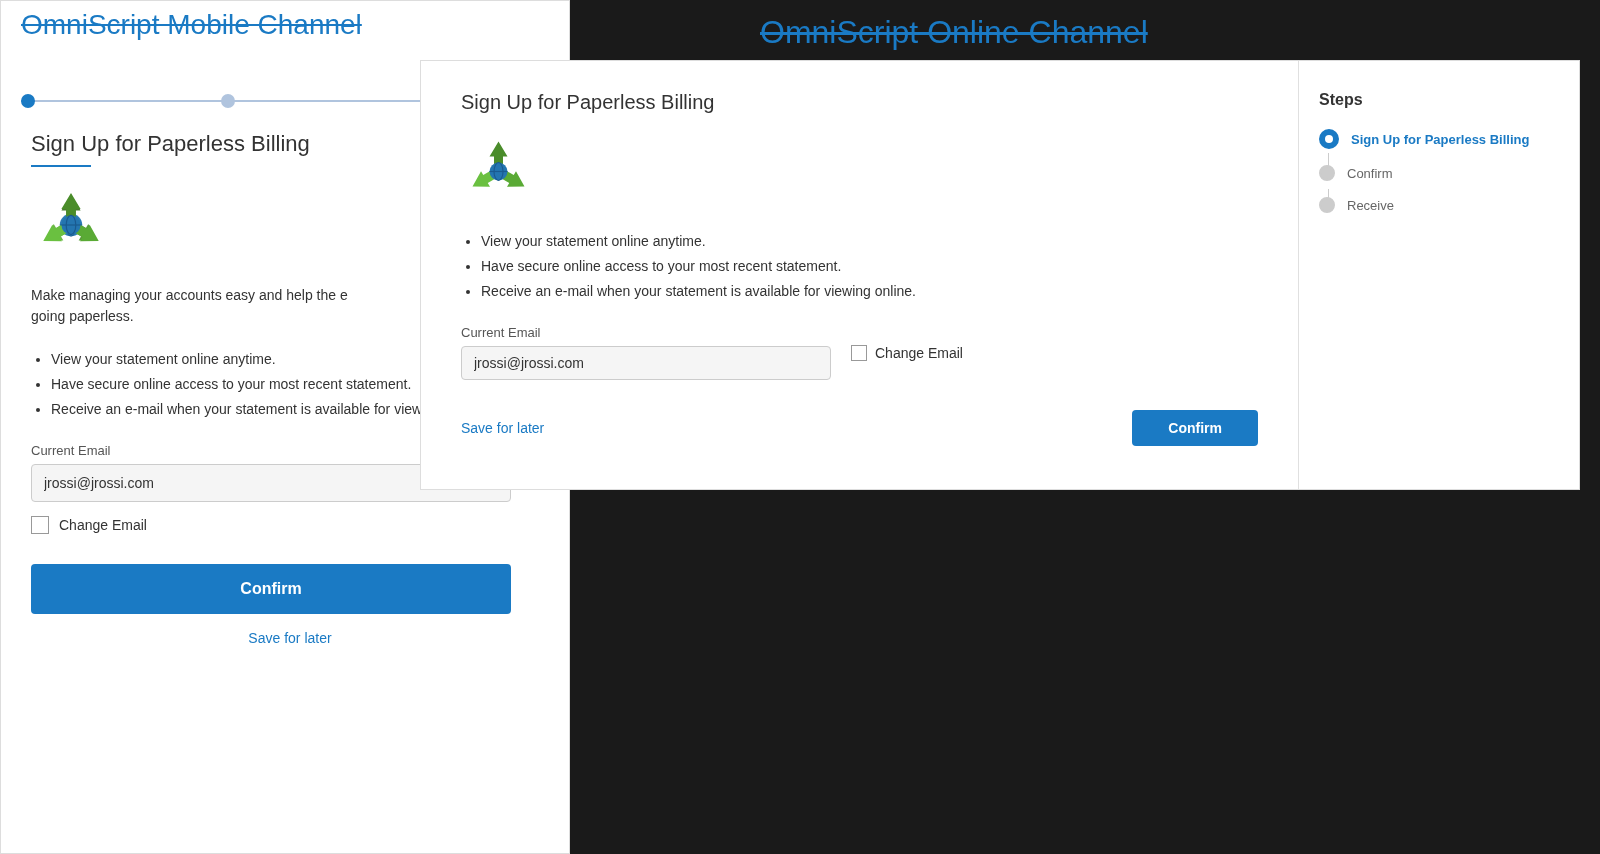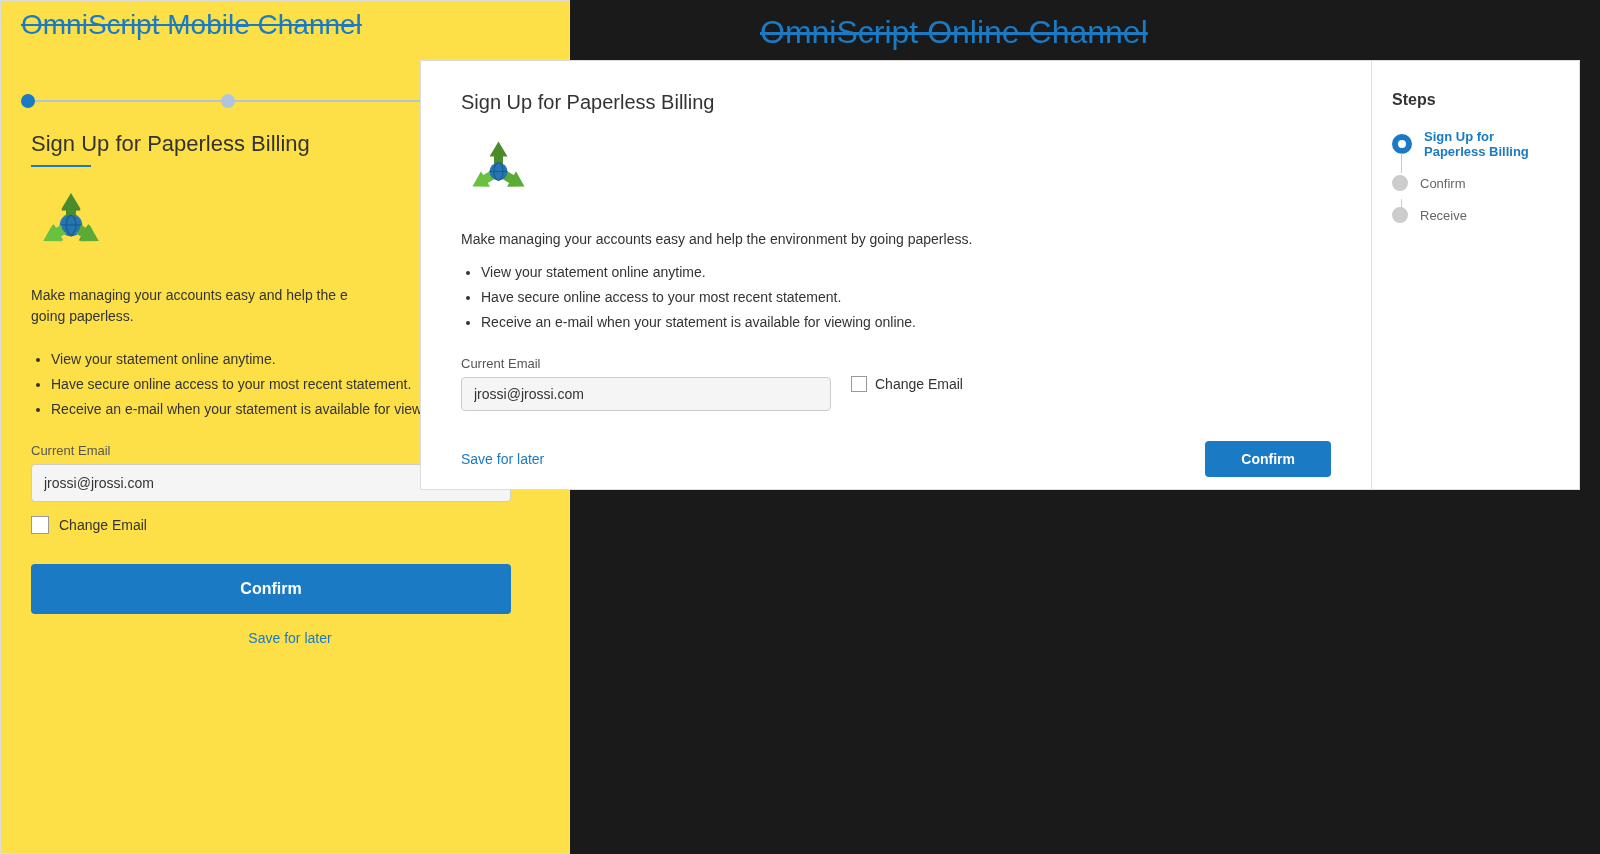--- a/index.html
+++ b/index.html
@@ -12,21 +12,21 @@
       overflow: hidden;
     }
 
     
     .mobile-panel {
       position: absolute;
       top: 0;
       left: 0;
       width: 570px;
       height: 854px;
-      background: #fde047;
+      background: #ffffff;
       border: 1px solid #ddd;
     }
 
     .mobile-title {
       position: absolute;
       top: 8px;
       left: 20px;
       font-size: 28px;
       font-weight: 300;
       color: #1a7ac4;
@@ -304,21 +304,21 @@
       color: white;
       border: none;
       border-radius: 4px;
       font-size: 14px;
       font-weight: 600;
       cursor: pointer;
     }
 
     
     .steps-sidebar {
-      width: 208px;
+      width: 281px;
       border-left: 1px solid #e0e0e0;
       padding: 30px 20px;
       background: white;
     }
 
     .steps-title {
       font-size: 16px;
       font-weight: 600;
       color: #333;
       margin-bottom: 20px;
@@ -451,21 +451,20 @@
     
     <svg class="recycle-icon-online" viewBox="0 0 100 100" xmlns="http://www.w3.org/2000/svg">
       <path d="M50 10 L62 30 L56 30 L56 50 L44 50 L44 30 L38 30 Z" fill="#4a8c2a"></path>
       <path d="M50 10 L62 30 L56 30 L56 50 L44 50 L44 30 L38 30 Z" fill="#5aaa35" transform="rotate(120,50,50)"></path>
       <path d="M50 10 L62 30 L56 30 L56 50 L44 50 L44 30 L38 30 Z" fill="#6ac040" transform="rotate(240,50,50)"></path>
       <circle cx="50" cy="50" r="12" fill="#2475b0"></circle>
       <ellipse cx="50" cy="50" rx="6" ry="12" fill="none" stroke="#1a5a90" stroke-width="1.5"></ellipse>
       <line x1="38" y1="50" x2="62" y2="50" stroke="#1a5a90" stroke-width="1.5"></line>
     </svg>
 
-    <div class="online-desc">Make managing your accounts easy and help the environment by going paperless.</div>
     <ul class="online-list">
       <li>View your statement online anytime.</li>
       <li>Have secure online access to your most recent statement.</li>
       <li>Receive an e-mail when your statement is available for viewing online.</li>
     </ul>
 
     <div class="online-form-row">
       <div class="online-form-group">
         <label class="online-label">Current Email</label>
         <input class="online-input" type="text" value="jrossi@jrossi.com" readonly="" style="">

